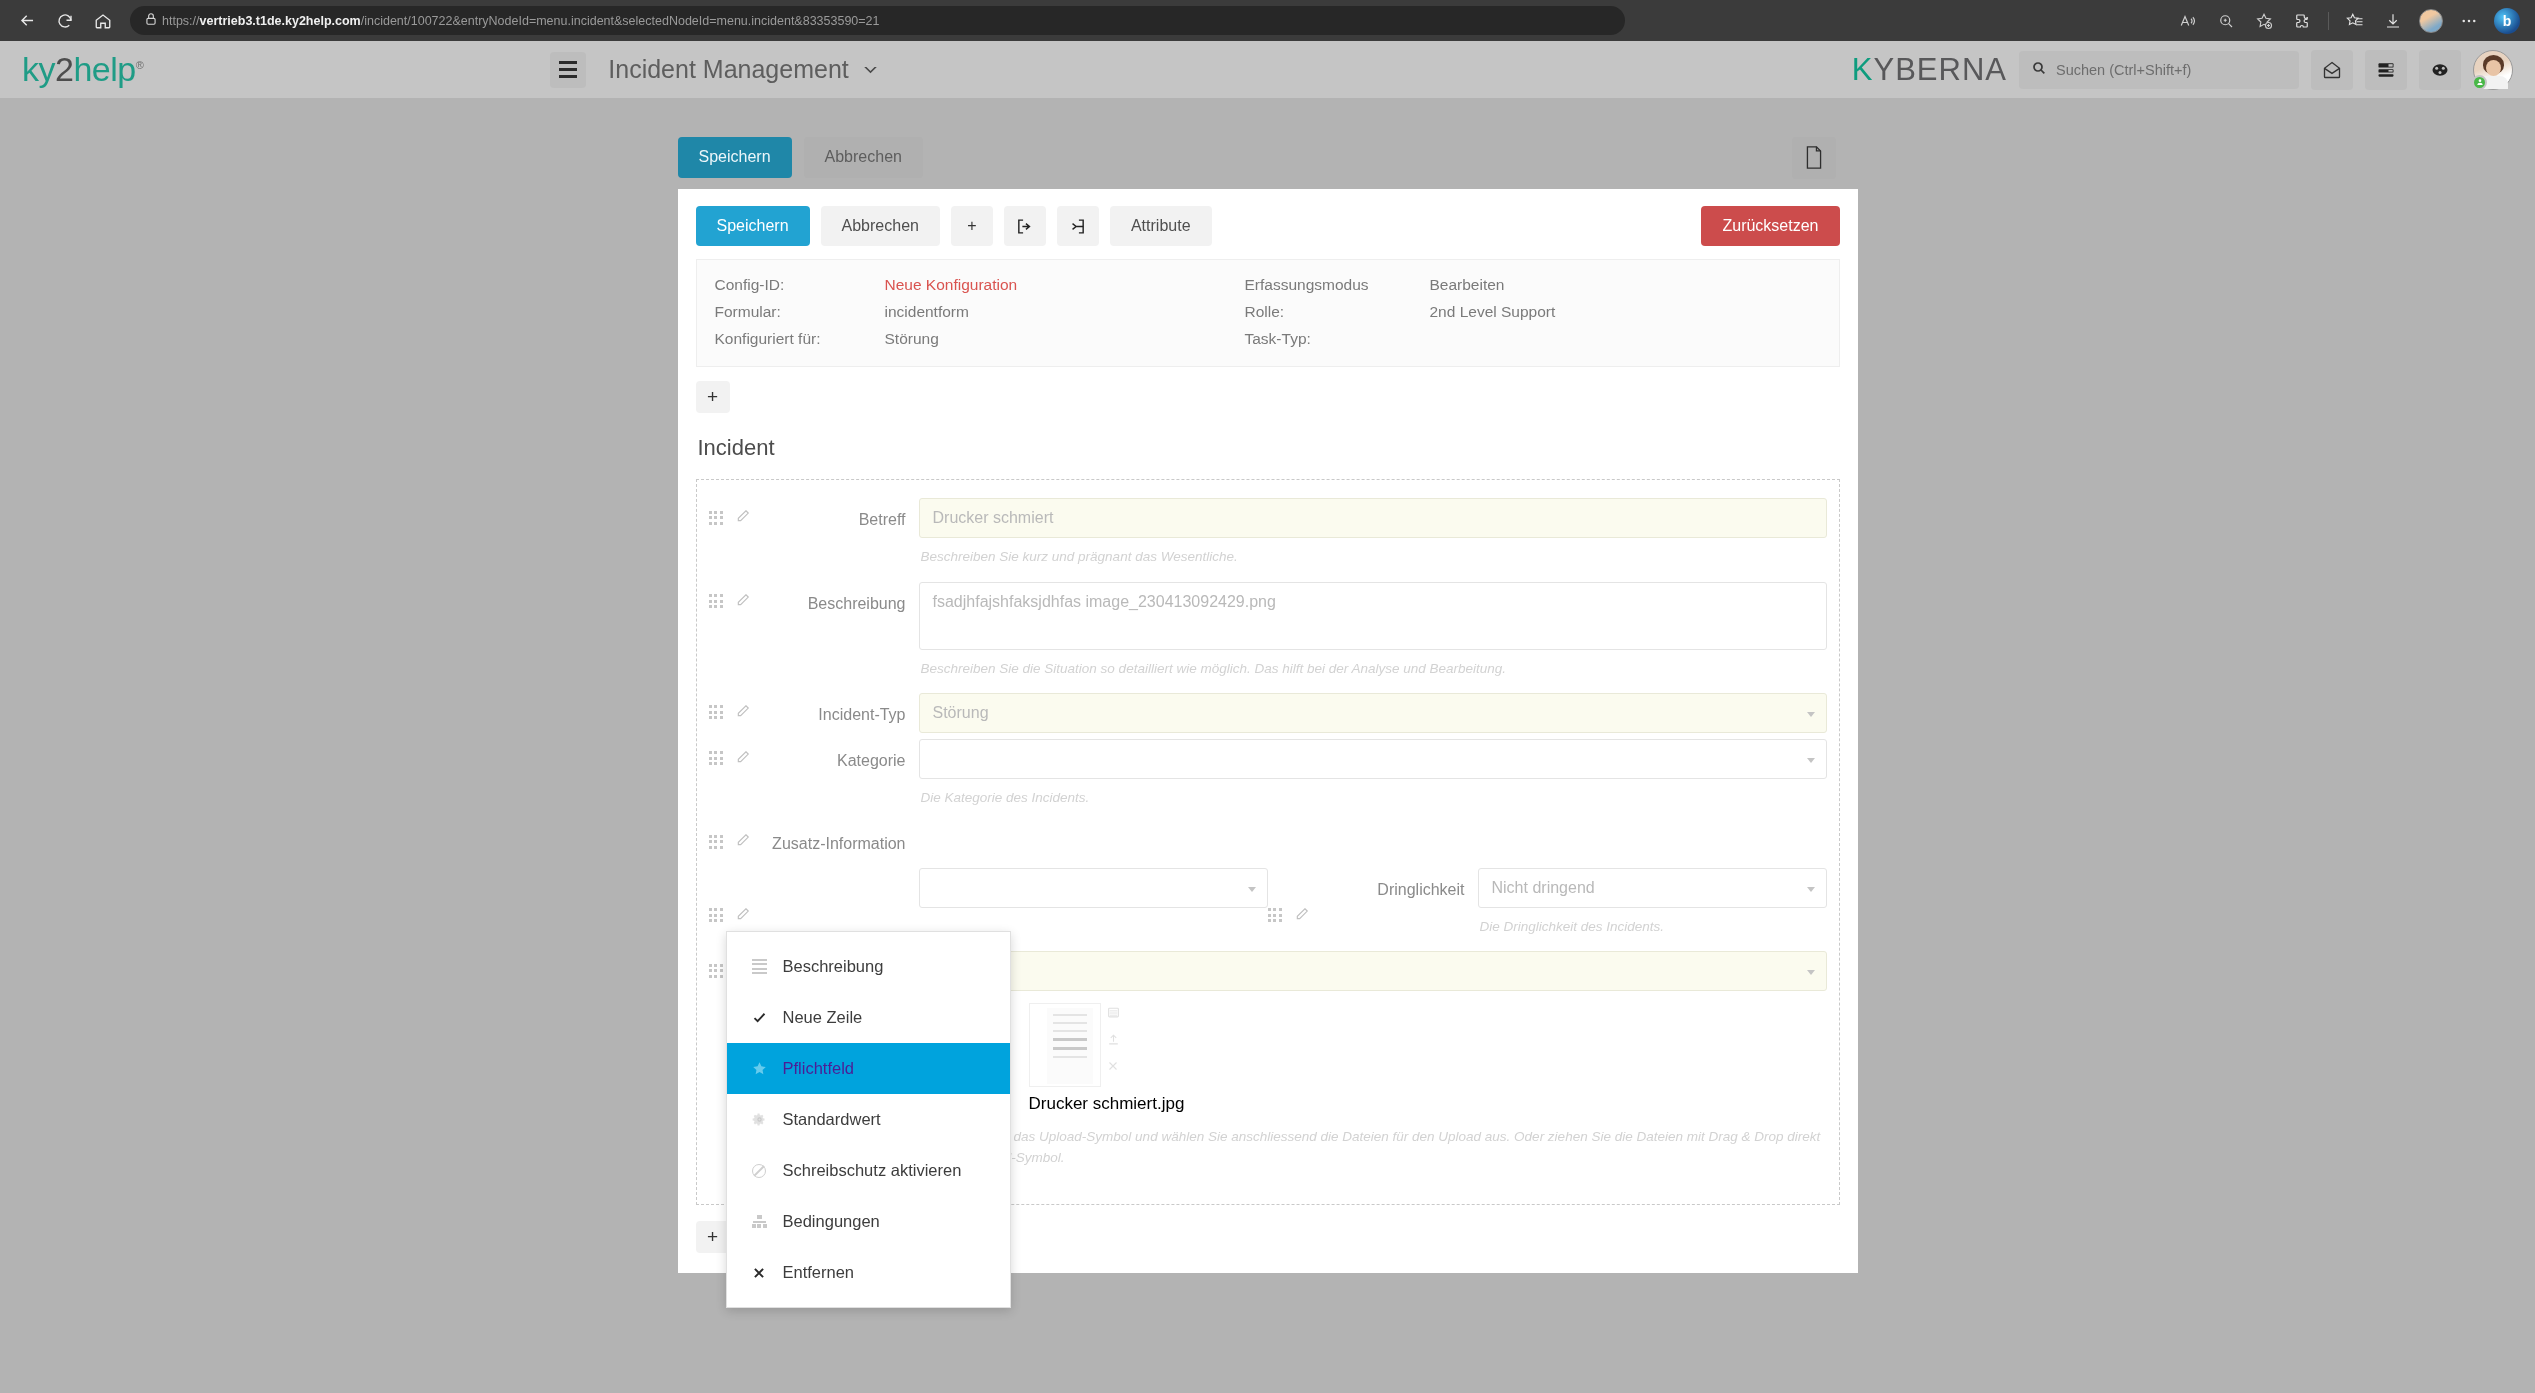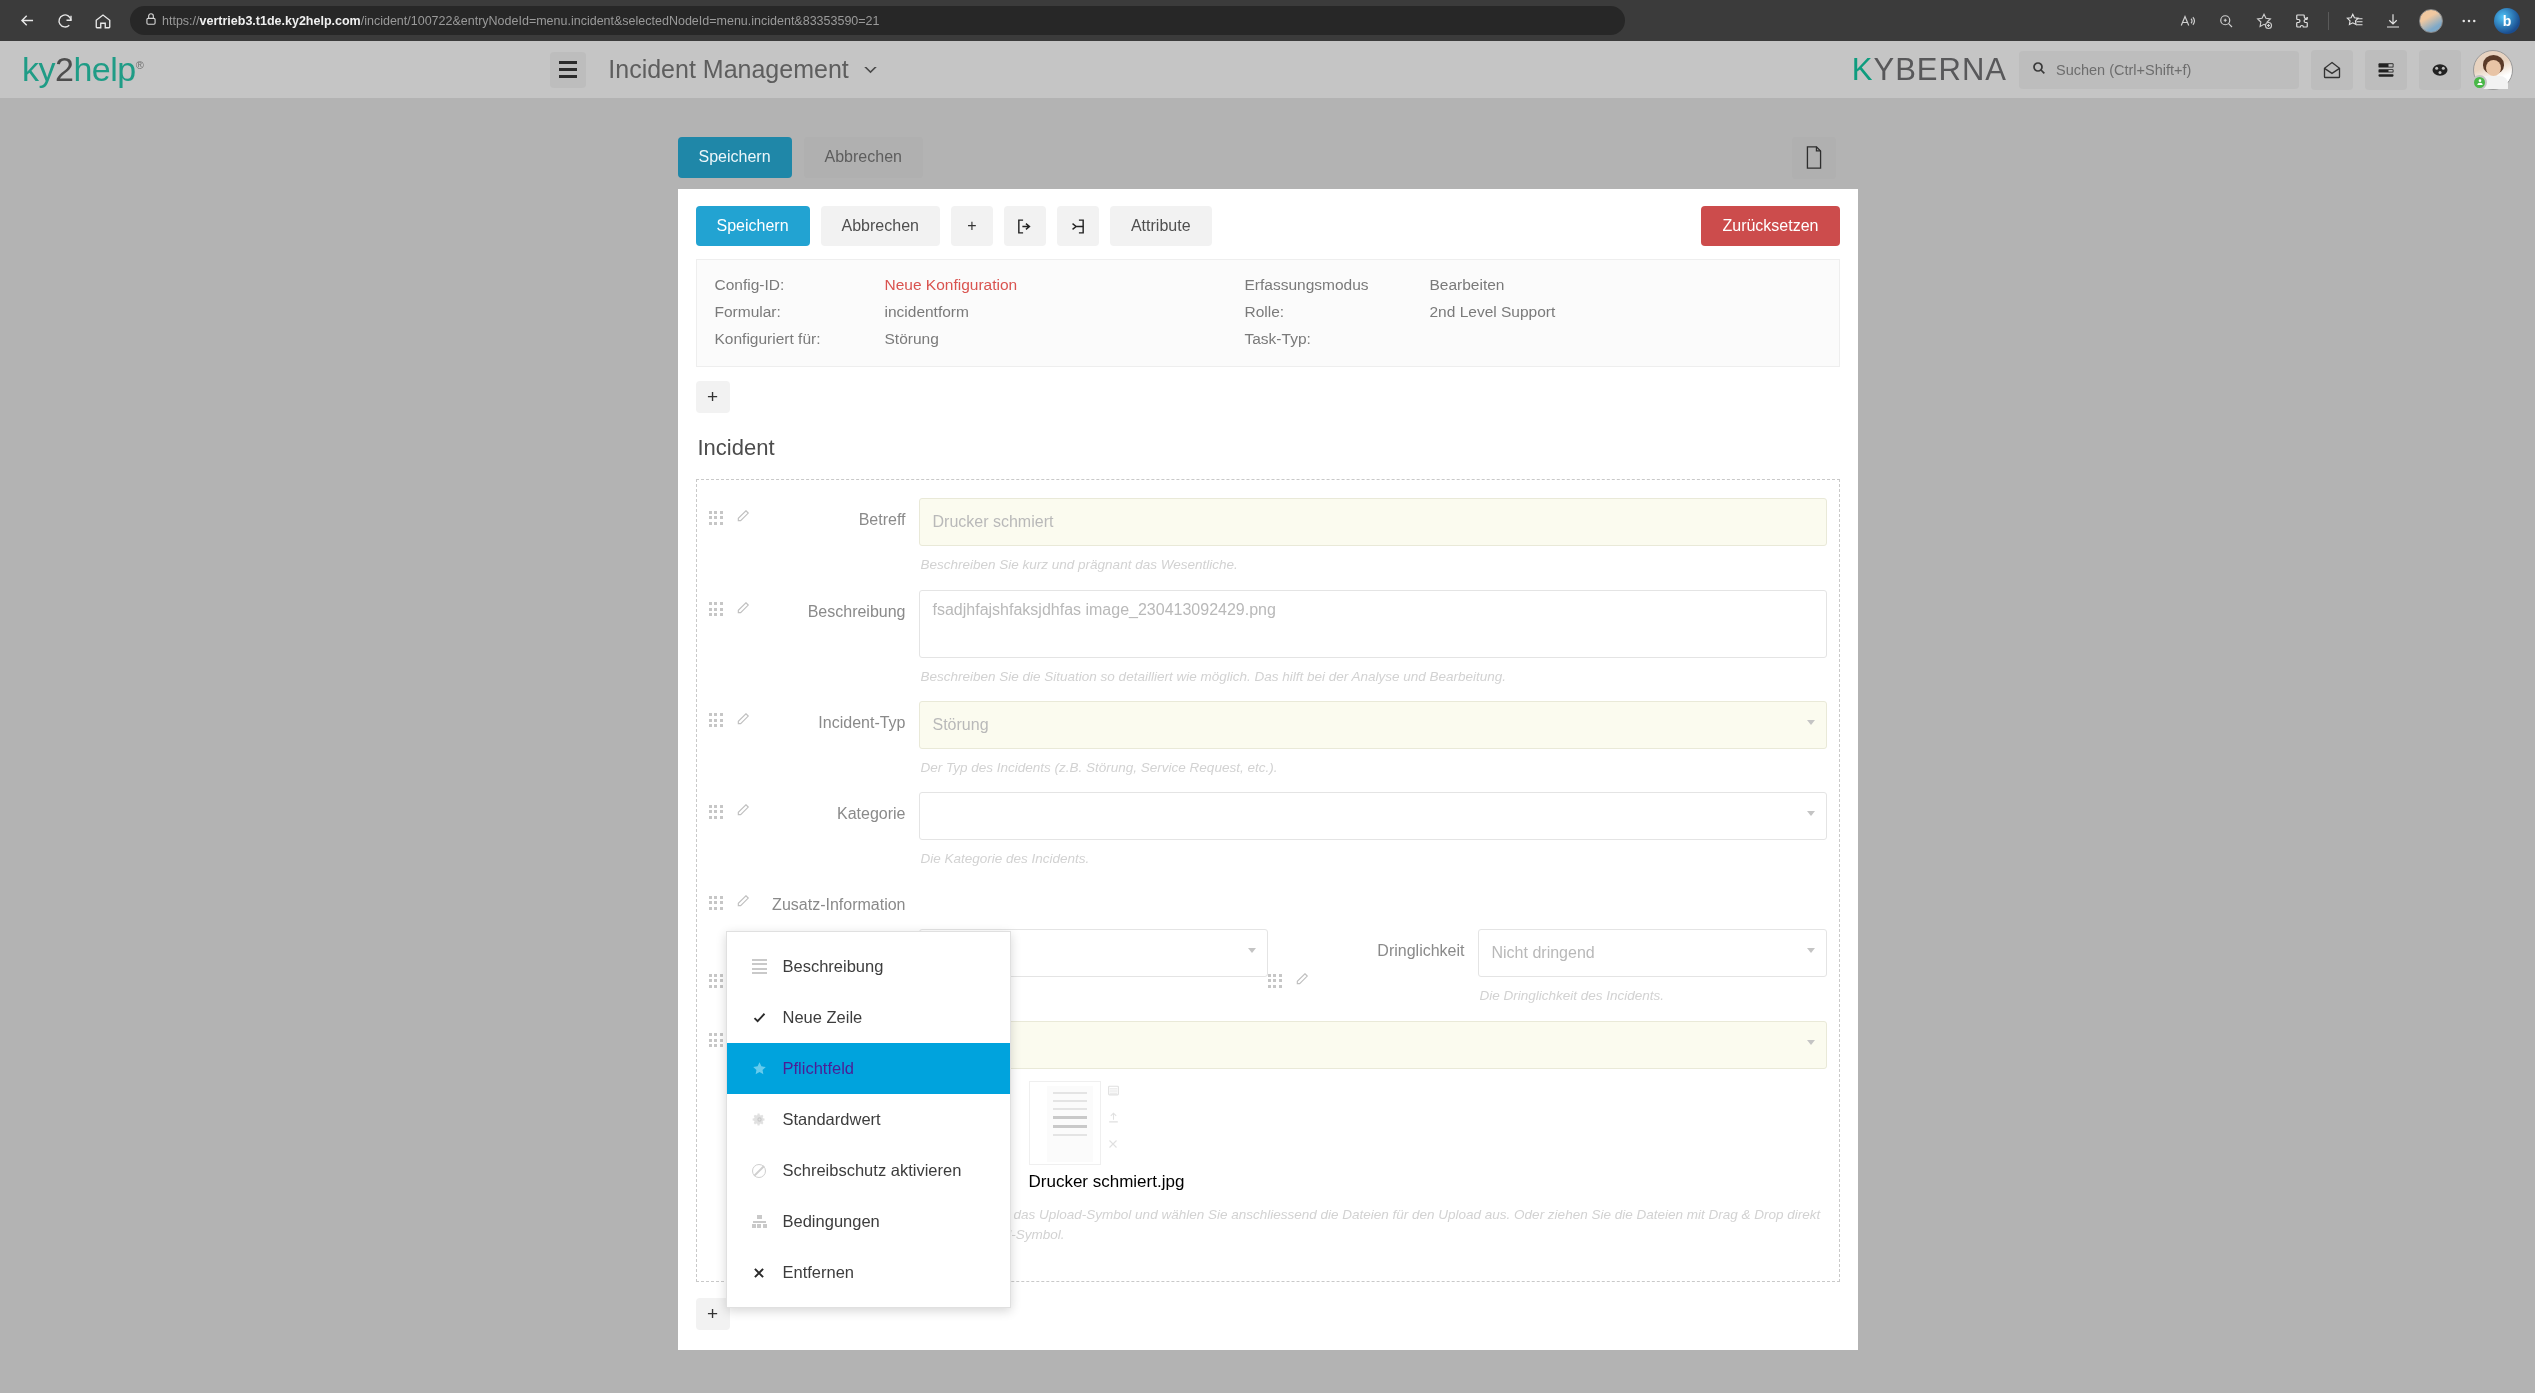--- a/index.html
+++ b/index.html
@@ -219,21 +219,21 @@
   }
   .grip i { background: #c6c6c6; width:3px; height:3px; display:block; }
   .pencil { color: #b8b8b8; font-size: 14px; }
   .field-label {
     width: 152px; flex: 0 0 152px;
     text-align: right; padding: 12px 13px 0 0;
     font-size: 16px; color: #8a8a8a; line-height: 1.28;
   }
   .field-control { flex: 1; min-width: 0; }
   .inp {
-    width: 100%; height: 48px;
+    width: 100%; height: 40px;
     border: 1px solid #e4e4e4; border-radius: 3px;
     background: #fff;
     font-size: 16px; color: #b9b9b9;
     padding: 0 13px; font-family: inherit;
     display: flex; align-items: center;
   }
   .inp.tall { height: 68px; align-items: flex-start; padding-top: 10px; }
   .inp.req { background: #fbfbef; border-color: #e9e9d8; }
   .inp.sel { position: relative; padding-right: 26px; }
   .inp.sel::after {
@@ -600,21 +600,20 @@
               </div>
             <span class="pencil">
               <svg width="14" height="14" viewBox="0 0 24 24" fill="none" stroke="#c0c0c0" stroke-width="2">
                   <path d="M17 3l4 4L8 20H4v-4z"></path>
                 </svg>
             </span>
           </div>
           <div class="field-label">Incident-Typ</div>
           <div class="field-control">
             <div class="inp req sel">Störung</div>
-            <div class="hint">Der Typ des Incidents (z.B. Störung, Service Request, etc.).</div>
           </div>
         </div>
 
         <div class="field-row">
           <div class="handle-group">
             <div class="grip">
                 <i></i>
                 <i></i>
                 <i></i>
                 <i></i>

